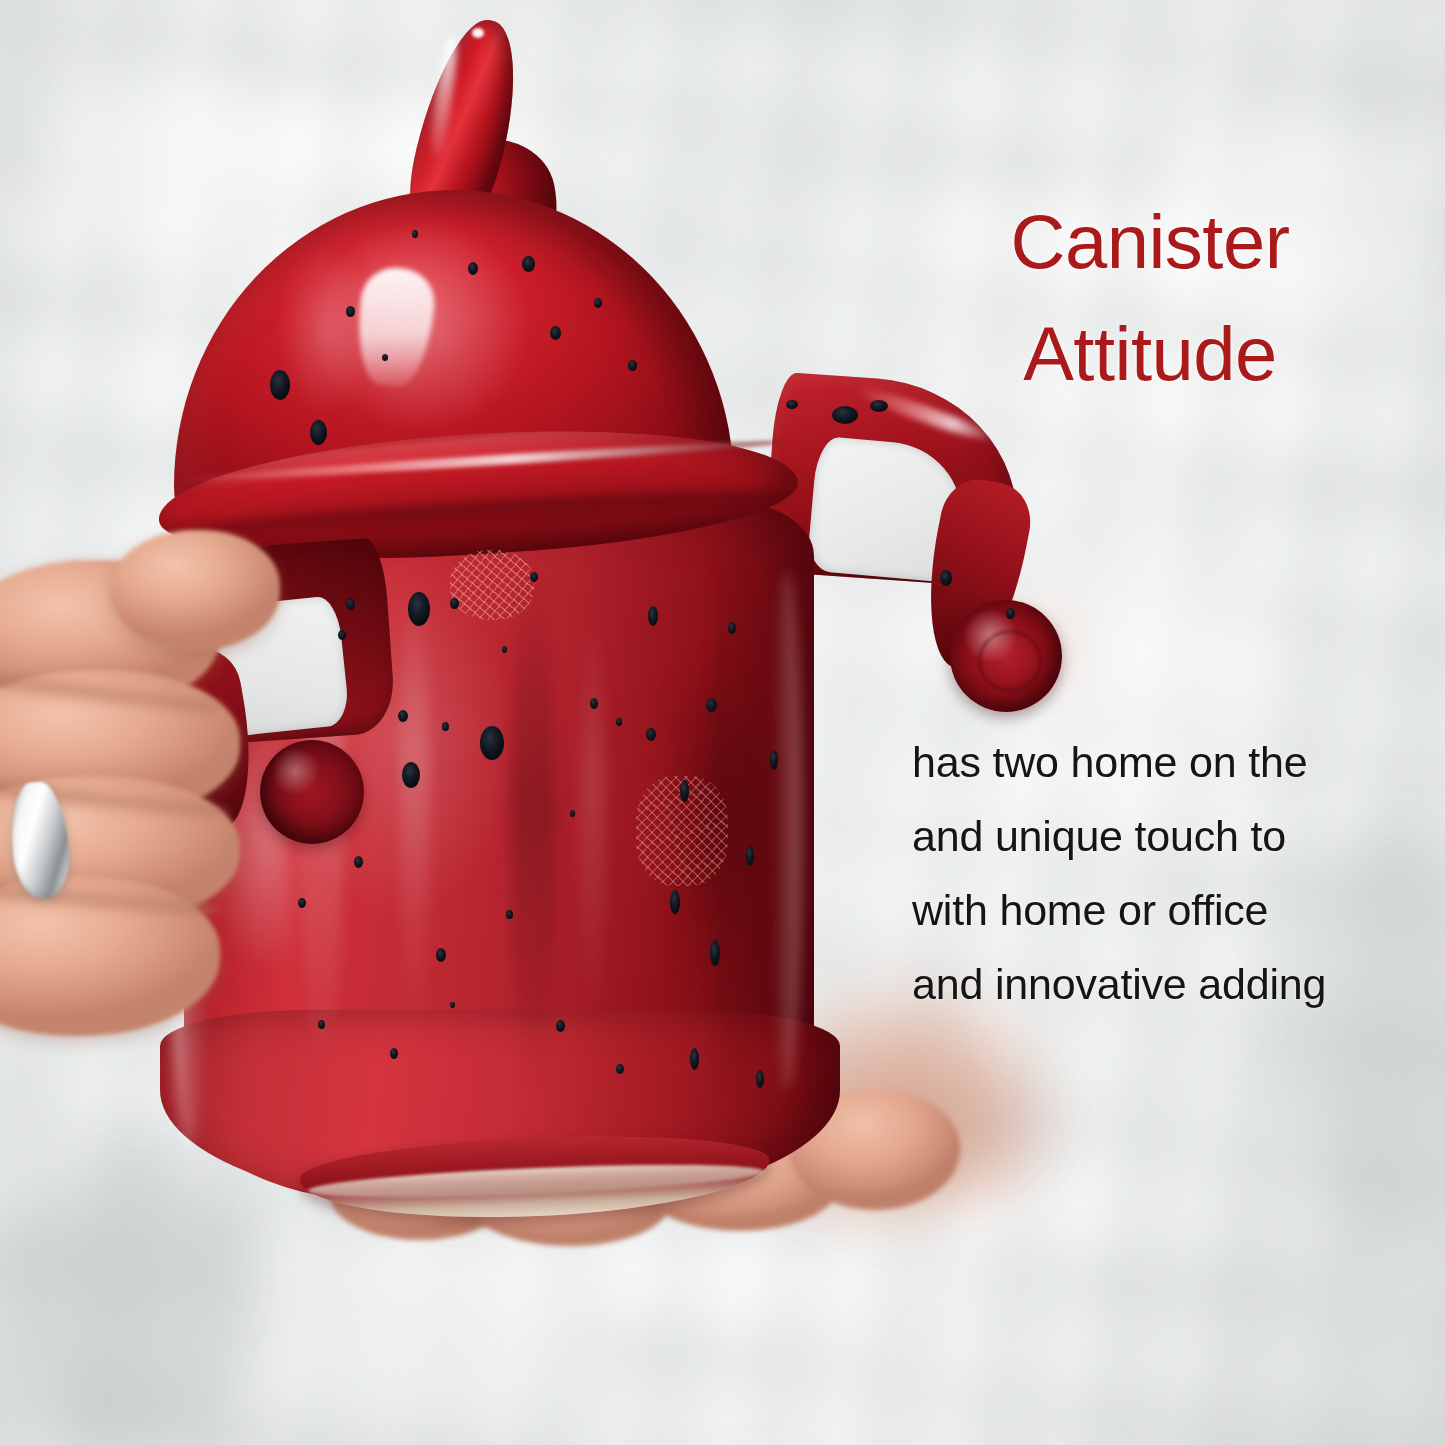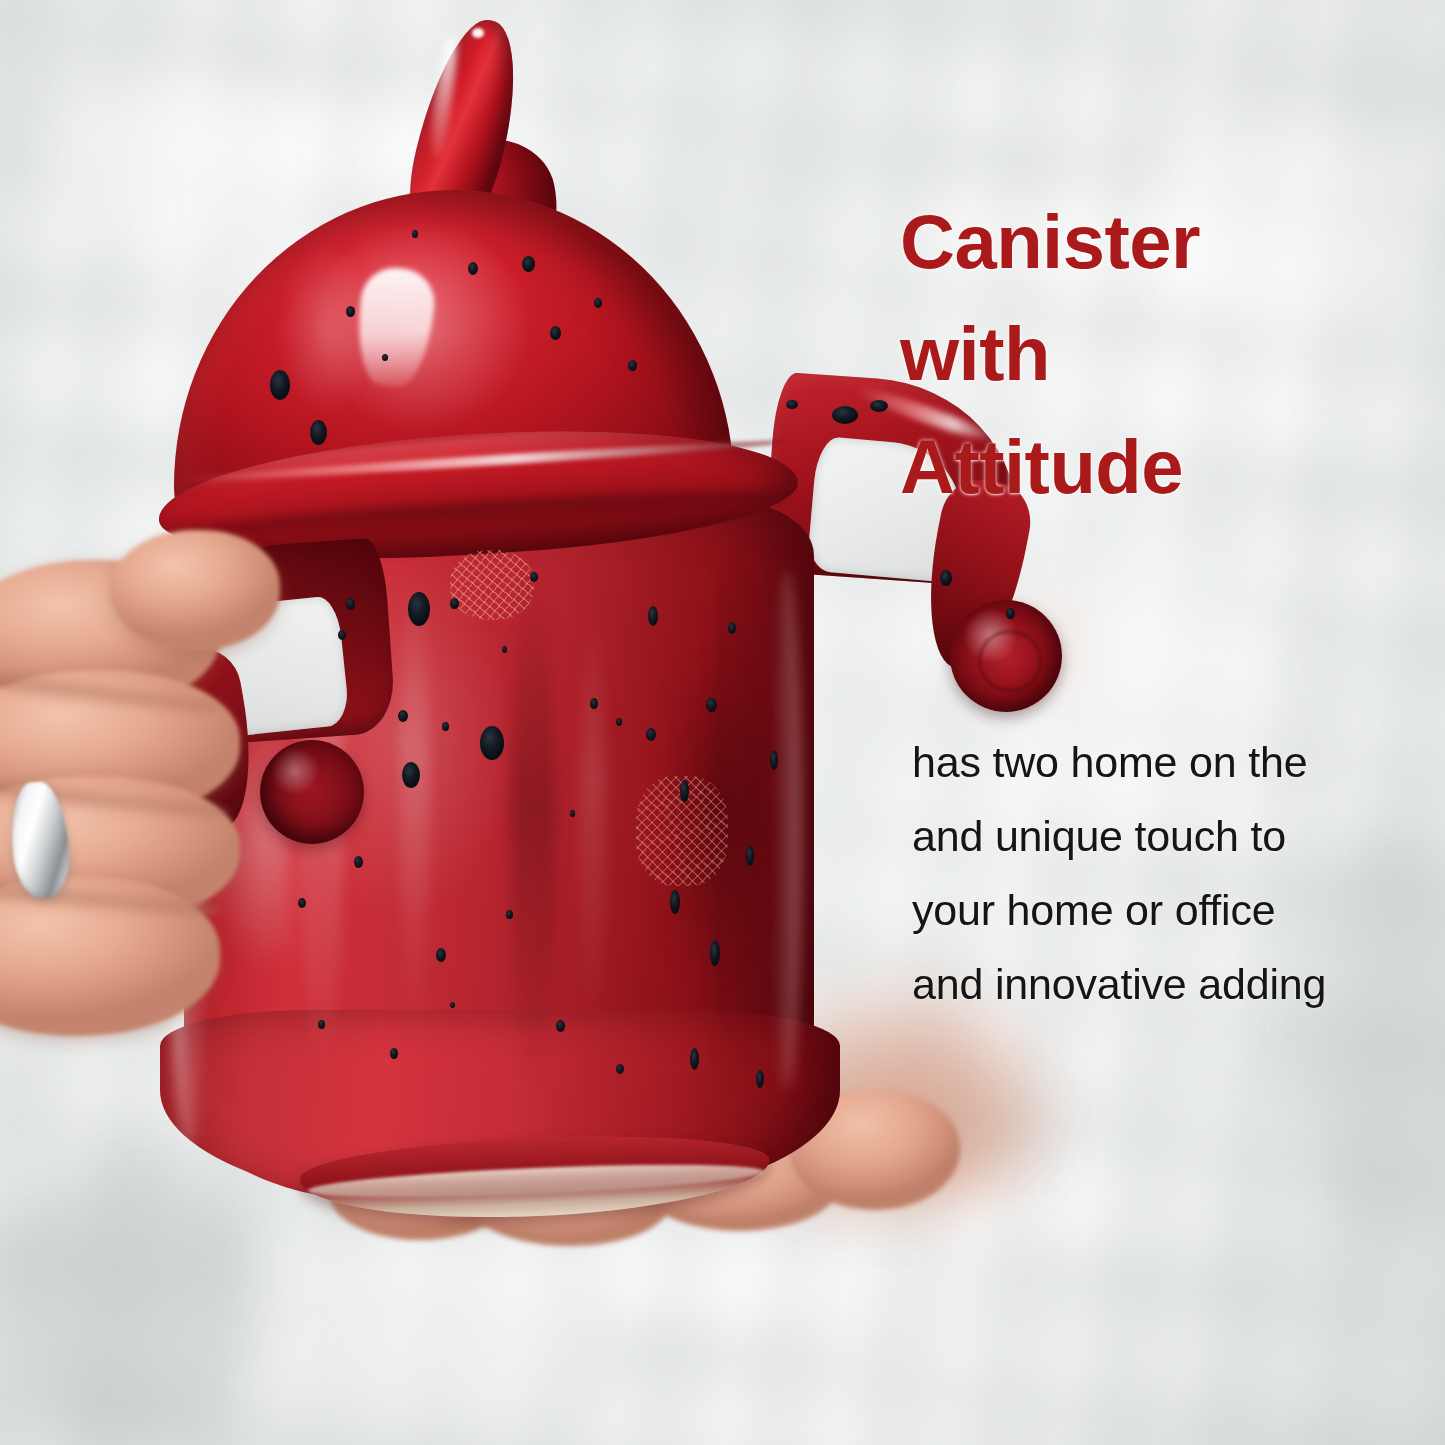--- a/index.html
+++ b/index.html
@@ -343,23 +343,23 @@
     background: radial-gradient(ellipse 60% 60% at 40% 34%, #2b3340 0%, #141a24 55%, #0a0e14 100%);
     border-radius: 50%;
     filter: blur(.7px);
   }
   .speck.tiny { filter: blur(.45px); }
 
   
   .heading {
     position: absolute;
     left: 900px; top: 186px; width: 500px;
-    text-align: left;
+    text-align: center;
     font-size: 76px;
-    font-weight: bold;
+    font-weight: normal;
     line-height: 1.48;
     color: #ab1a1a;
     letter-spacing: -0.5px;
     text-shadow: 0 0 4px rgba(255,255,255,.85), 0 1px 2px rgba(255,255,255,.6);
   }
   .heading .hl { display: block; }
 
   .body-copy {
     position: absolute;
     left: 912px; top: 726px; width: 520px;
@@ -516,24 +516,23 @@
     <div class="knuckle-crease" style="left:0px;top:266px;width:270px;height:26px;transform:rotate(6deg);"></div>
     <div class="knuckle-crease" style="left:-10px;top:366px;width:270px;height:26px;transform:rotate(5deg);"></div>
 
     <div class="knuckle" style="left:150px;top:10px;width:170px;height:120px;"></div>
 
     <div class="ring" style="left:52px;top:262px;width:56px;height:116px;transform:rotate(-5deg);"></div>
   </div>
 
   <div class="heading">
     <span class="hl">Canister</span>
-    <span class="hl">with</span>
     <span class="hl">Attitude</span>
   </div>
 
   <div class="body-copy">
     <span class="pl">has two home on the</span>
     <span class="pl">and unique touch to</span>
-    <span class="pl">your home or office</span>
+    <span class="pl">with home or office</span>
     <span class="pl">and innovative adding</span>
   </div>
 
 </div>
 
 </body></html>

